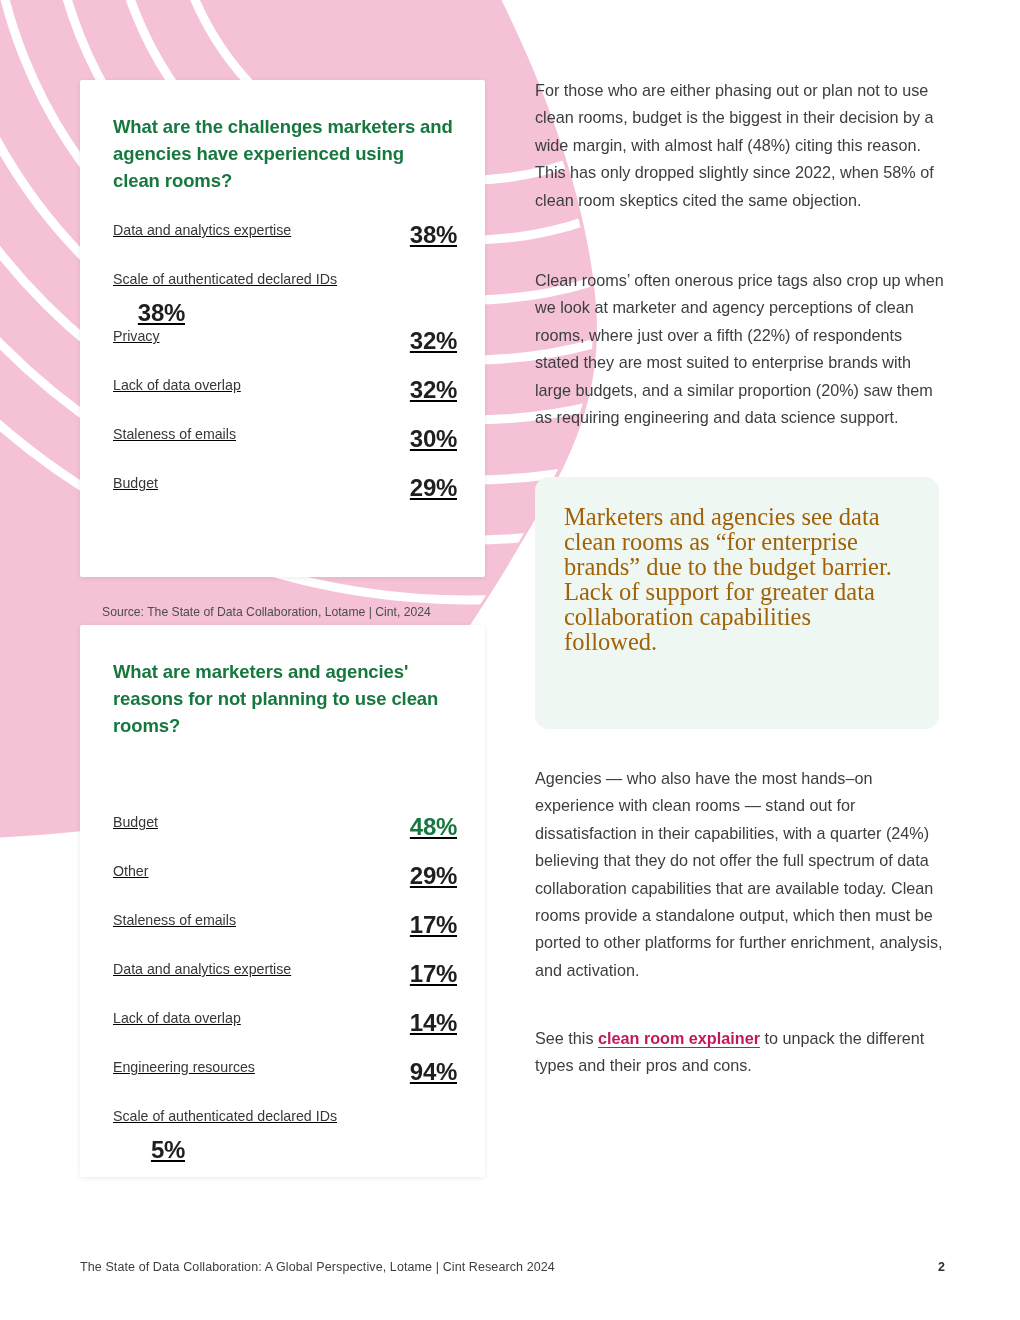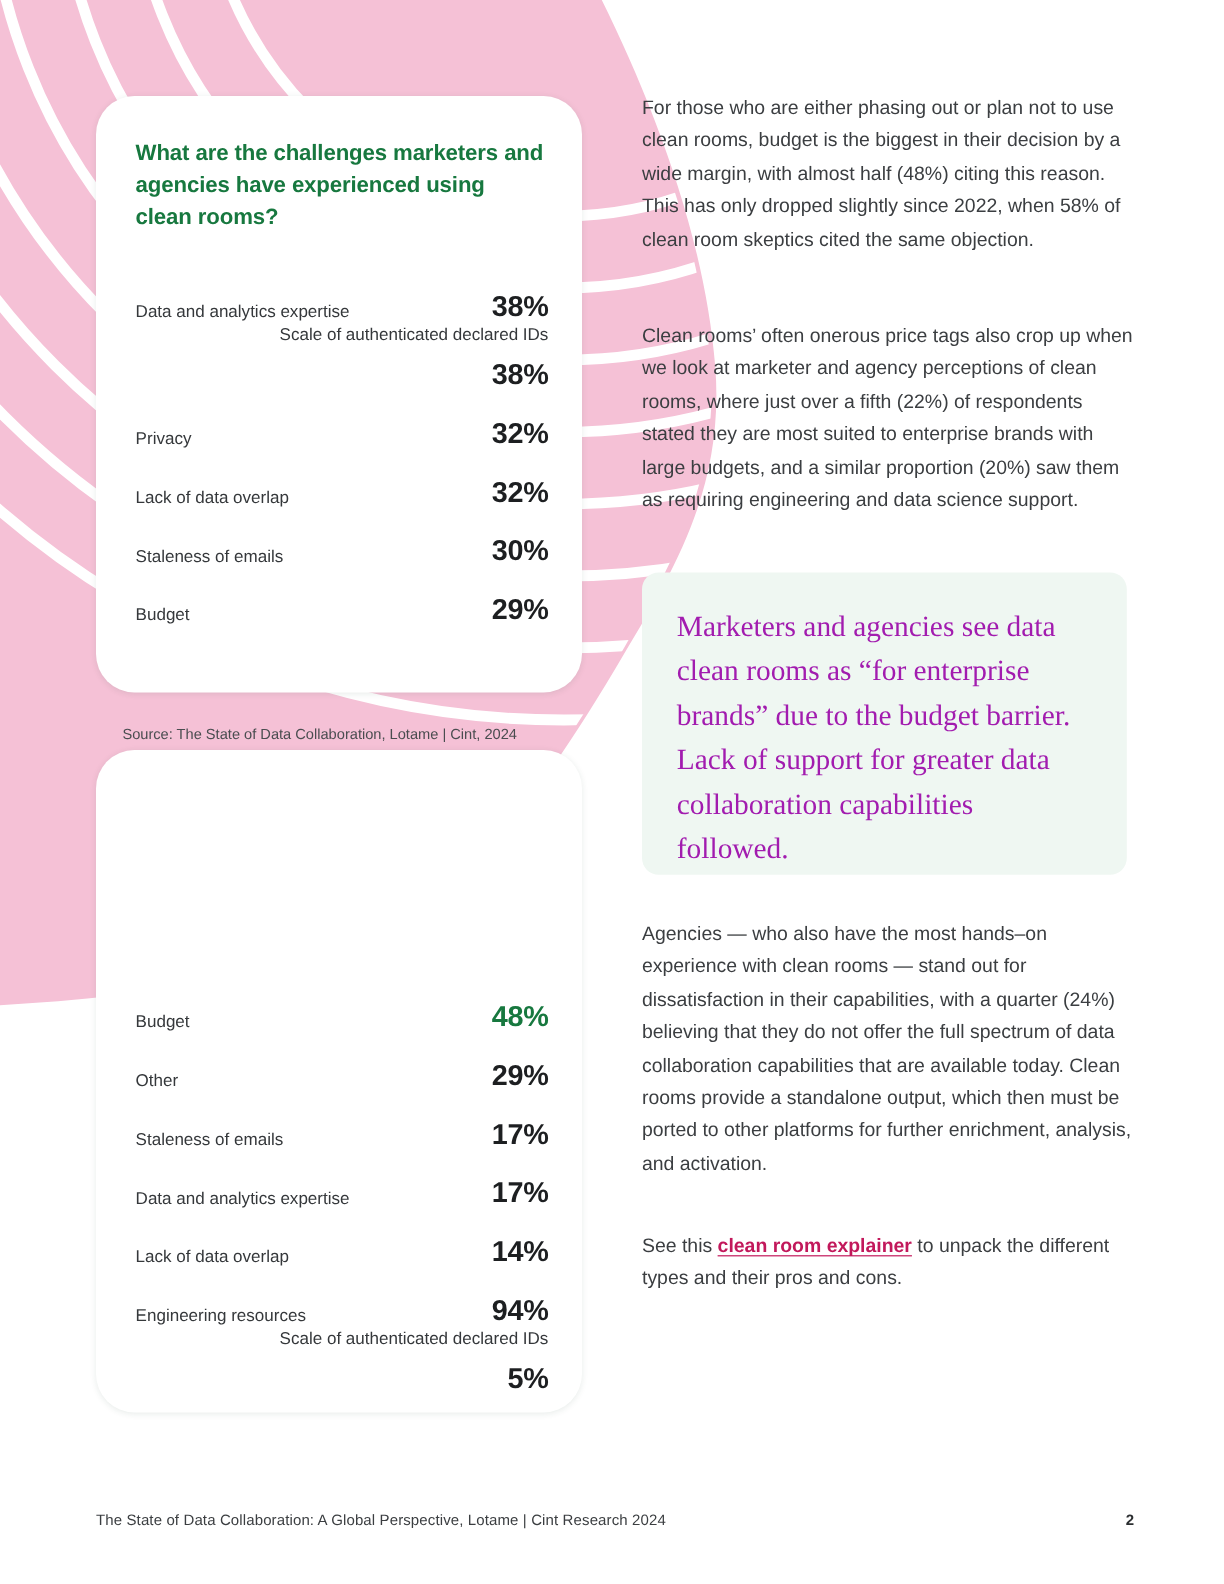--- a/index.html
+++ b/index.html
@@ -31,21 +31,21 @@
     position: relative;
     z-index: 2;
     width: 1020px;
     height: 1320px;
   }
 
   
   .card {
     position: absolute;
     background: #ffffff;
-    border-radius: 32px;
+    border-radius: 2px;
     box-sizing: border-box;
     box-shadow: 0 1px 5px rgba(30,70,50,0.10);
   }
   #card-challenges { left: 80px;  top: 80px;  width: 405px; height: 497px; }
   #card-reasons    { left: 80px;  top: 625px; width: 405px; height: 552px; }
 
   .card-title {
     position: absolute;
     left: 33px;
     top: 33px;
@@ -60,23 +60,24 @@
   .stat-list {
     position: absolute;
     left: 33px;
     right: 28px;
   }
   #card-challenges .stat-list { top: 141px; }
   #card-reasons    .stat-list { top: 188px; }
 
   .stat-row {
     display: flex;
-    align-items: flex-end;
+    align-items: flex-start;
     justify-content: space-between;
     height: 49px;
+    text-decoration: underline;
   }
   .stat-row.tall { height: 57px; flex-direction: column; }
 
   .stat-label {
     color: #35383b;
     font-size: 14.2px;
     line-height: 19.5px;
     max-width: 250px;
   }
   .stat-value {
@@ -127,24 +128,24 @@
     height: 252px;
     background: #eff7f2;
     border-radius: 14px;
     box-sizing: border-box;
   }
   #pullquote .quote-text {
     position: absolute;
     left: 29px;
     top: 27px;
     width: 345px;
-    color: #a21caf;
+    color: #a16207;
     font-family: "Liberation Serif", "DejaVu Serif", serif;
     font-size: 24.5px;
-    line-height: 37px;
+    line-height: 25px;
   }
 
   
   #footer-text {
     position: absolute;
     left: 80px;
     top: 1260px;
     color: #3b3e41;
     font-size: 12.5px;
     letter-spacing: 0.1px;
@@ -236,20 +237,21 @@
         <span class="stat-label">Budget</span>
         <span class="stat-value">29%</span>
       </div>
 
     </div>
 
     <div class="card-source">Source: The State of Data Collaboration, Lotame | Cint, 2024</div>
   </div>
 
   <div class="card" id="card-reasons">
+    <div class="card-title">What are marketers and agencies' reasons for not planning to use clean rooms?</div>
 
     <div class="stat-list">
 
       <div class="stat-row">
         <span class="stat-label">Budget</span>
         <span class="stat-value accent">48%</span>
       </div>
 
       <div class="stat-row">
         <span class="stat-label">Other</span>

